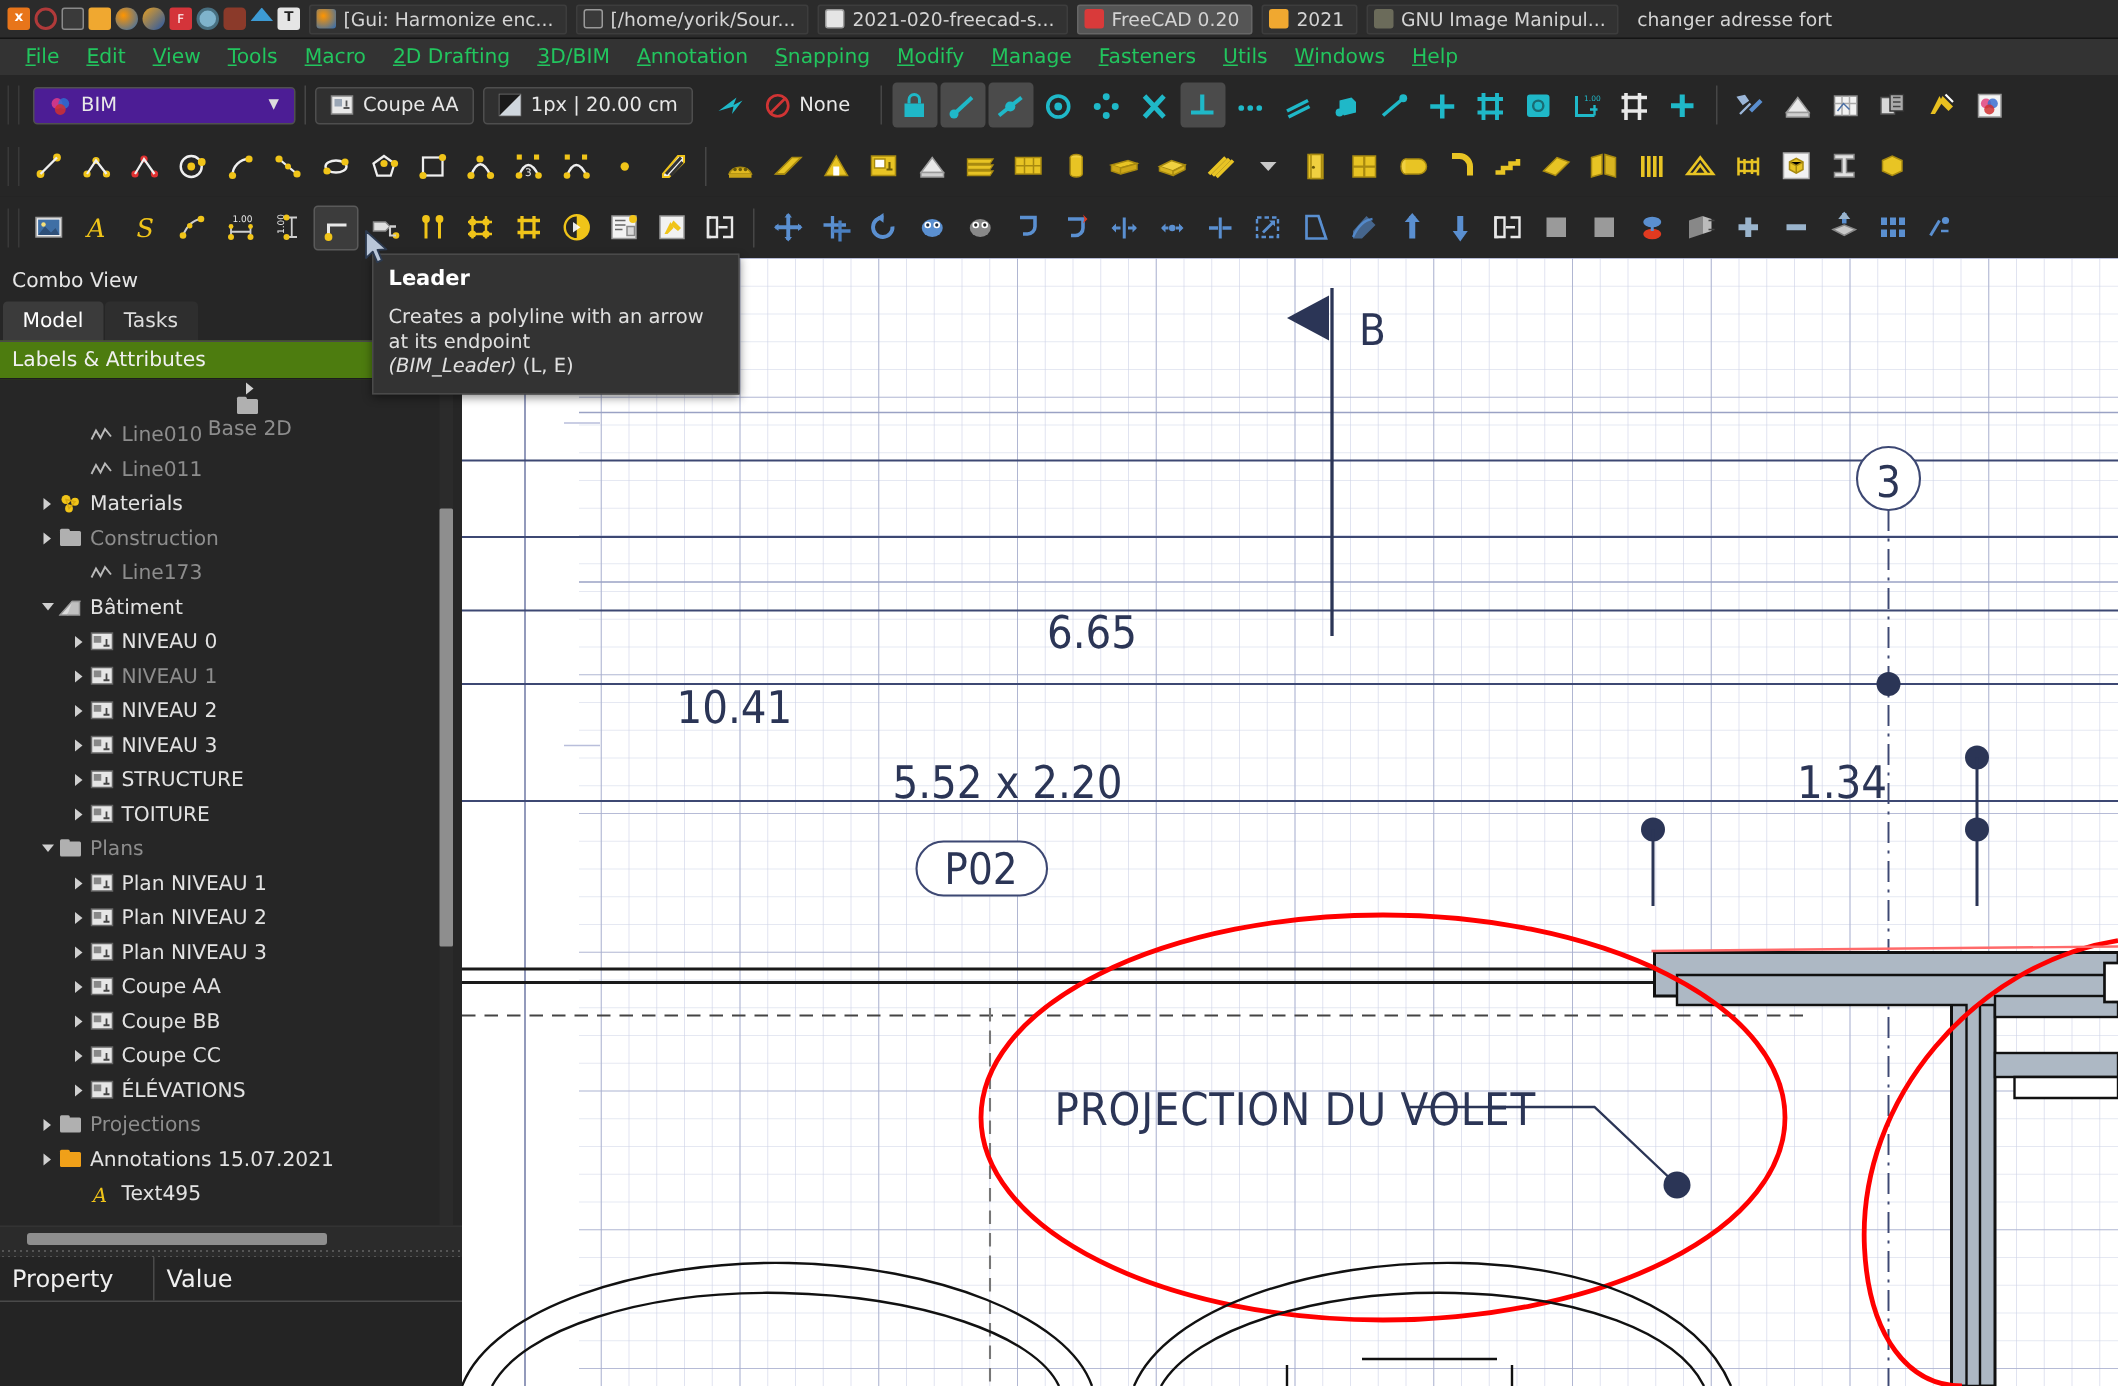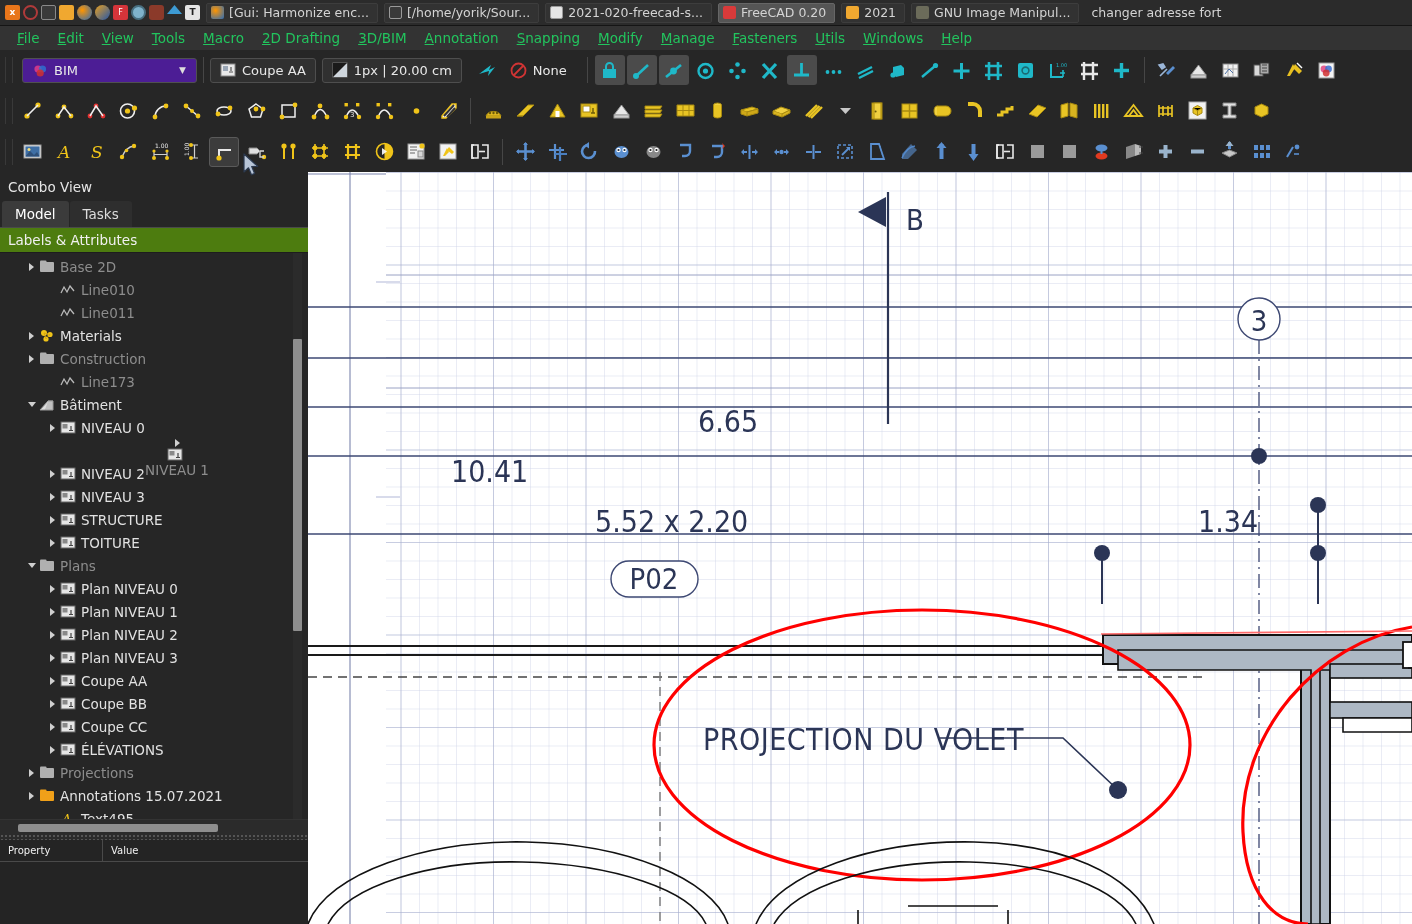--- a/index.html
+++ b/index.html
@@ -132,21 +132,21 @@
     position:absolute; right:6px; top:0; width:9px; bottom:0; background:#2b2b2b;
   }
   .hbar {
     height:15px; background:#2b2b2b; position:relative; border-top:1px solid #333;
   }
   .hthumb { position:absolute; left:18px; top:4px; height:8px; width:200px; background:#8e8e8e; border-radius:2px;}
   .splitter { height:6px; background:#2b2b2b;
     background-image: radial-gradient(#555 1px, transparent 1px);
     background-size:4px 4px; }
   .proptable { height:86px; background:#242424; }
-  .prophead { display:flex; font-size:10px; color:#f0f0f0; border-bottom:1px solid #4a4a4a;}
+  .prophead { display:flex; font-size:16px; color:#f0f0f0; border-bottom:1px solid #4a4a4a;}
   .prophead div { padding:5px 8px; }
   .prophead .c1 { width:103px; border-right:1px solid #4a4a4a;}
 
   
   #canvas {
     position:absolute; top:172px; left:308px; width:1104px; height:752px;
     background:#ffffff; overflow:hidden;
   }
   #canvas svg { display:block; }
 
@@ -964,21 +964,21 @@
 
   <div id="leftpanel">
     <div class="panel-title">Combo View</div>
     <div class="tabrow" id="cvtabs">
         <div class="tab sel">Model</div>
         <div class="tab">Tasks</div>
       </div>
     <div class="tree-head">Labels &amp; Attributes</div>
     <div id="tree">
       <div id="treerows">
-          <div class="trow dim" style="padding-left: 25px;">
+          <div class="trow dim" style="padding-left: 25px; flex-direction: column;">
             <span class="arrow">
               <i></i>
             </span>
             <span class="ticon">
               <svg width="16" height="15" viewBox="0 0 16 15">
                 <rect x="1" y="3" width="14" height="10" rx="1" fill="#b0b0b0"></rect>
                 <rect x="1" y="1.5" width="6.5" height="3" rx="1" fill="#b0b0b0"></rect>
               </svg>
             </span>
             <span>Base 2D</span>
@@ -1054,21 +1054,21 @@
             </span>
             <span class="ticon">
               <svg width="16" height="15" viewBox="0 0 16 15">
                 <rect x="1" y="2" width="14" height="11" fill="#e6e6e6" stroke="#666"></rect>
                 <rect x="2.5" y="4" width="5" height="4.5" fill="#888"></rect>
                 <path d="M9 10.5 H13 M11 6 V10.5" stroke="#444" stroke-width="1.2" fill="none"></path>
               </svg>
             </span>
             <span>NIVEAU 0</span>
           </div>
-          <div class="trow dim" style="padding-left: 46px; flex-direction: column;">
+          <div class="trow dim" style="padding-left: 46px;">
             <span class="arrow">
               <i></i>
             </span>
             <span class="ticon">
               <svg width="16" height="15" viewBox="0 0 16 15">
                 <rect x="1" y="2" width="14" height="11" fill="#e6e6e6" stroke="#666"></rect>
                 <rect x="2.5" y="4" width="5" height="4.5" fill="#888"></rect>
                 <path d="M9 10.5 H13 M11 6 V10.5" stroke="#444" stroke-width="1.2" fill="none"></path>
               </svg>
             </span>
@@ -1130,33 +1130,20 @@
             <span class="arrow down">
               <i></i>
             </span>
             <span class="ticon">
               <svg width="16" height="15" viewBox="0 0 16 15">
                 <rect x="1" y="3" width="14" height="10" rx="1" fill="#b0b0b0"></rect>
                 <rect x="1" y="1.5" width="6.5" height="3" rx="1" fill="#b0b0b0"></rect>
               </svg>
             </span>
             <span>Plans</span>
-          </div>
-          <div class="trow" style="padding-left: 46px;">
-            <span class="arrow">
-              <i></i>
-            </span>
-            <span class="ticon">
-              <svg width="16" height="15" viewBox="0 0 16 15">
-                <rect x="1" y="2" width="14" height="11" fill="#e6e6e6" stroke="#666"></rect>
-                <rect x="2.5" y="4" width="5" height="4.5" fill="#888"></rect>
-                <path d="M9 10.5 H13 M11 6 V10.5" stroke="#444" stroke-width="1.2" fill="none"></path>
-              </svg>
-            </span>
-            <span>Plan NIVEAU 0</span>
           </div>
           <div class="trow" style="padding-left: 46px;">
             <span class="arrow">
               <i></i>
             </span>
             <span class="ticon">
               <svg width="16" height="15" viewBox="0 0 16 15">
                 <rect x="1" y="2" width="14" height="11" fill="#e6e6e6" stroke="#666"></rect>
                 <rect x="2.5" y="4" width="5" height="4.5" fill="#888"></rect>
                 <path d="M9 10.5 H13 M11 6 V10.5" stroke="#444" stroke-width="1.2" fill="none"></path>
@@ -1398,18 +1385,26 @@
       <g fill="none" stroke="#111" stroke-width="1.6">
         <path d="M0 752 C20 700, 120 668, 218 670 C316 672, 404 706, 420 752"></path>
         <path d="M20 752 C40 714, 122 688, 214 690 C306 692, 382 718, 398 752"></path>
         <path d="M448 752 C470 700, 568 668, 666 670 C752 672, 824 700, 846 752"></path>
         <path d="M466 752 C488 714, 570 688, 662 690 C746 692, 810 716, 828 752"></path>
         <path d="M550 738 L550 752 M700 738 L700 752 M600 734 L690 734"></path>
       </g>
     </svg>
   </div>
 
+  <div id="tooltip">
+    <div class="tt-title">Leader</div>
+    <div class="tt-desc">Creates a polyline with an arrow at its endpoint</div>
+    <div class="tt-cmd">
+      <i>(BIM_Leader)</i>
+      <span>(L, E)</span>
+    </div>
+  </div>
 
   <svg id="cursor" width="18" height="26" viewBox="0 0 18 26">
     <path d="M1 1 L1 19 L5.5 14.8 L8.5 21.8 L11.6 20.4 L8.7 13.6 L14.6 13.3 Z" fill="#b9c6d8" stroke="#2c3a50" stroke-width="1.2" stroke-linejoin="round"></path>
   </svg>
 
 </div>
 
 </body></html>

